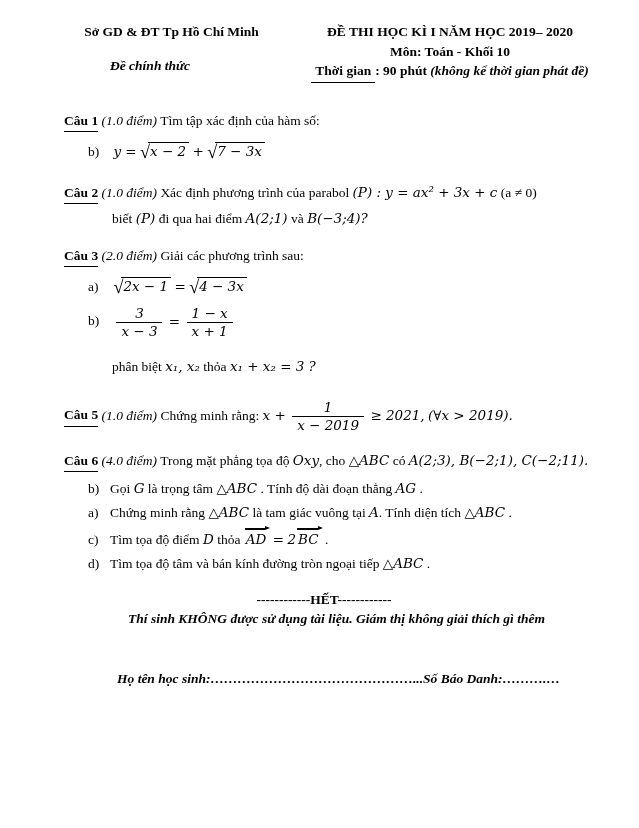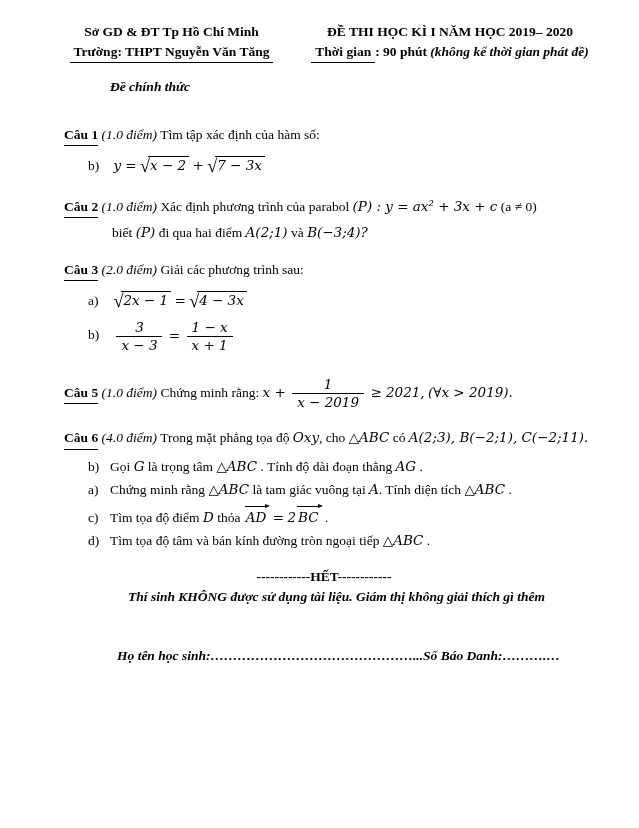--- a/index.html
+++ b/index.html
@@ -50,25 +50,25 @@
   .name-line { font-weight:bold; font-style:italic; margin-top:40px; margin-left:53px; }
 </style>
 </head>
 <body>
 
 <div class="page">
 
   <div class="header">
     <div class="header-left">
       <div class="b">Sở GD &amp; ĐT Tp Hồ Chí Minh</div>
-      <div><span class="b ul">Trường: THPT Nguyễn Văn Tăng</span></div>
       <div class="bi exam-type">Đề chính thức</div>
     </div>
     <div class="header-right">
       <div class="b">ĐỀ THI HỌC KÌ I NĂM HỌC 2019– 2020</div>
+      <div class="b">Môn: Toán - Khối 10</div>
       <div class="b"><span class="ul">Thời gian</span><span>: 90 phút </span><span class="i">(không kể thời gian phát đề)</span></div>
     </div>
   </div>
 
   <div class="q" style="margin-top:28px;">
     <p class="qhead">
       <span class="qlabel">Câu 1</span>
       <span class="pts">(1.0 điểm)</span>
       <span>Tìm tập xác định của hàm số:</span>
     </p>
@@ -117,20 +117,26 @@
       <div class="sub">
         <span class="ilabel">b)</span>
         <span class="frac"><span class="num math">3</span><span class="den math">x − 3</span></span>
         <span class="math">=</span>
         <span class="frac"><span class="num math">1 − x</span><span class="den math">x + 1</span></span>
       </div>
     </div>
   </div>
 
   <div class="q">
+    <p class="qhead cont-line">
+      <span>phân biệt</span>
+      <span class="math">x₁, x₂</span>
+      <span>thỏa</span>
+      <span class="math">x₁ + x₂ = 3 ?</span>
+    </p>
   </div>
 
   <div class="q" style="margin-top:22px;">
     <p class="qhead">
       <span class="qlabel">Câu 5</span>
       <span class="pts">(1.0 điểm)</span>
       <span>Chứng minh rằng:</span>
       <span class="math">x +</span>
       <span class="frac"><span class="num math">1</span><span class="den math">x − 2019</span></span>
       <span class="math">≥ 2021,</span>

